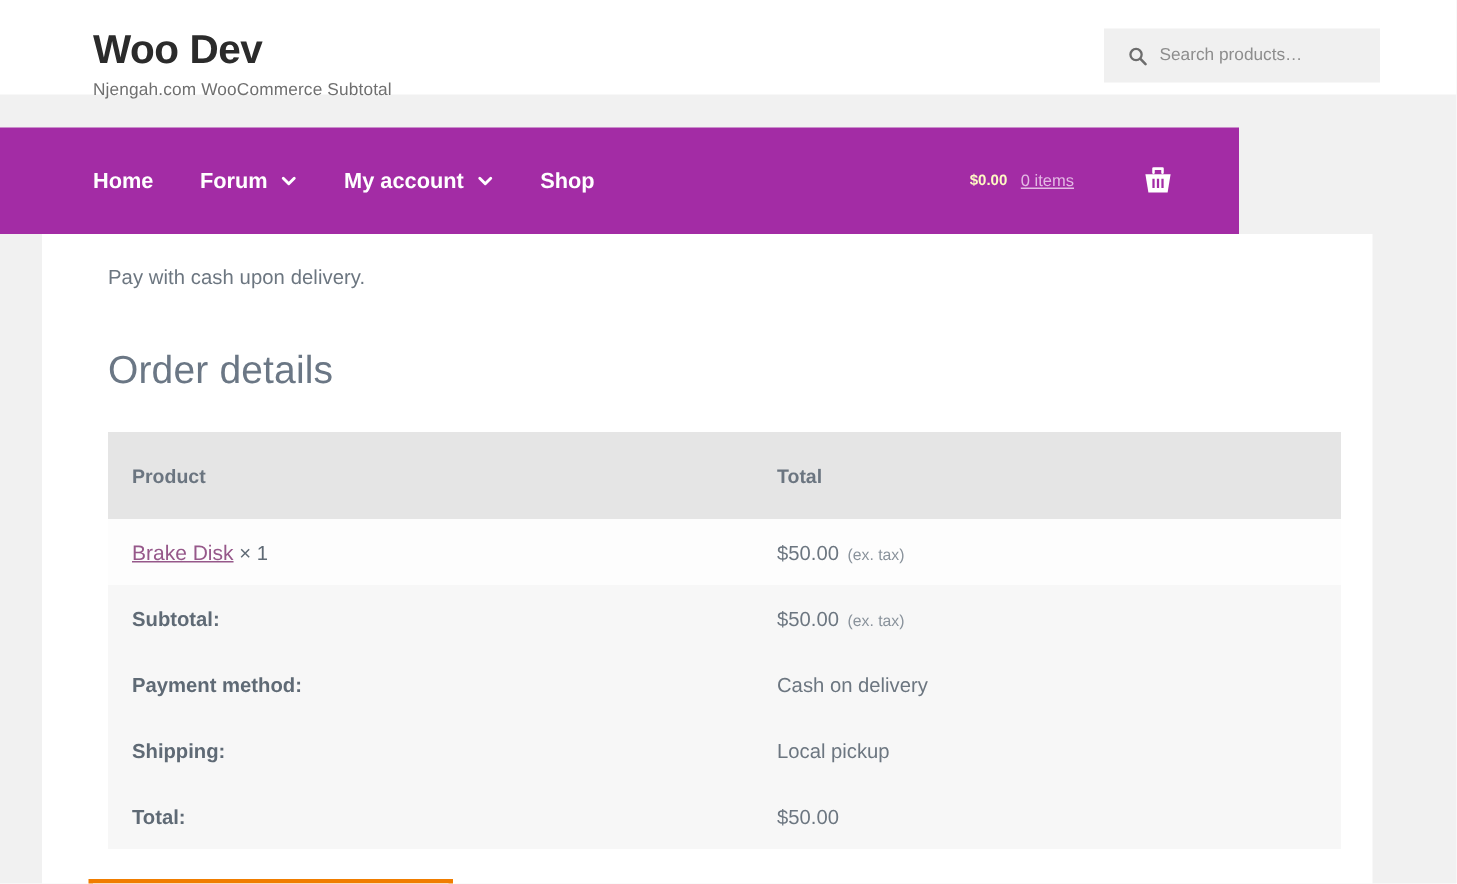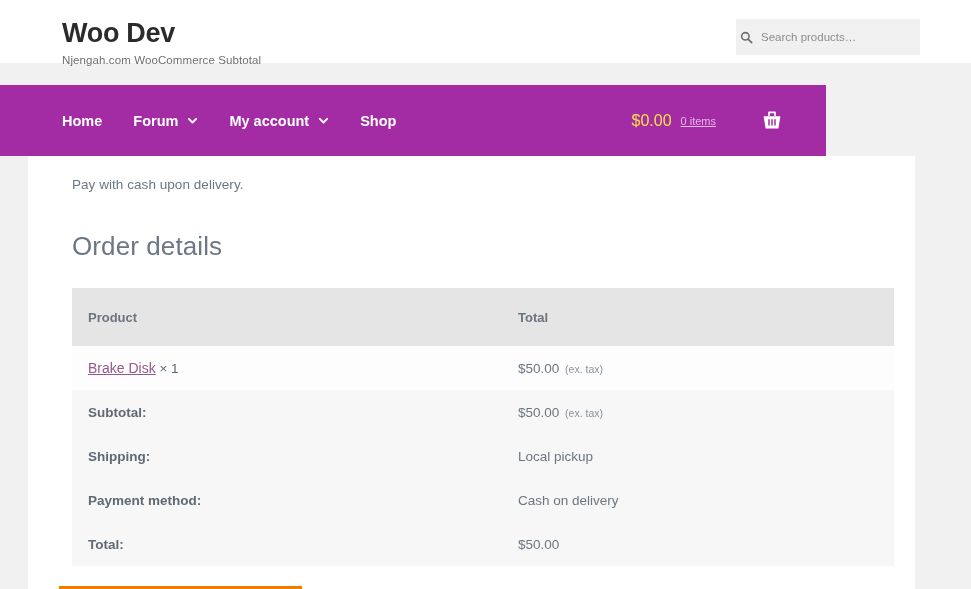--- a/index.html
+++ b/index.html
@@ -57,21 +57,21 @@
 
   .search-wrap {
     position: absolute;
     right: 51px;
     top: 19px;
     width: 184px;
     height: 36px;
     background: #f0f0f0;
     display: flex;
     align-items: center;
-    padding: 0 4px;
+    padding: 0 16px;
   }
 
   .search-icon {
     width: 13px;
     height: 13px;
     flex: 0 0 auto;
     margin-right: 8px;
     position: relative;
     top: 0px;
   }
@@ -133,23 +133,23 @@
     position: absolute;
     right: 110px;
     top: 0;
     height: 71px;
     display: flex;
     align-items: center;
     cursor: pointer;
   }
 
   .cart-amount {
-    color: #fde047;
-    font-size: 16px;
-    font-weight: normal;
+    color: #fef9c3;
+    font-size: 10px;
+    font-weight: bold;
     margin-right: 9px;
   }
 
   .cart-count {
     color: #e3b9e4;
     font-size: 11px;
     text-decoration: underline;
   }
 
   .cart-icon {
@@ -391,27 +391,27 @@
 
           <tr>
             <th>Subtotal:</th>
             <td>
               <span>$50.00</span>
               <span class="extax">(ex. tax)</span>
             </td>
           </tr>
 
           <tr>
+            <th>Payment method:</th>
+            <td>Cash on delivery</td>
+          </tr>
+
+          <tr>
             <th>Shipping:</th>
             <td>Local pickup</td>
-          </tr>
-
-          <tr>
-            <th>Payment method:</th>
-            <td>Cash on delivery</td>
           </tr>
 
           <tr>
             <th>Total:</th>
             <td>$50.00</td>
           </tr>
 
         </tbody>
       </table>
 

